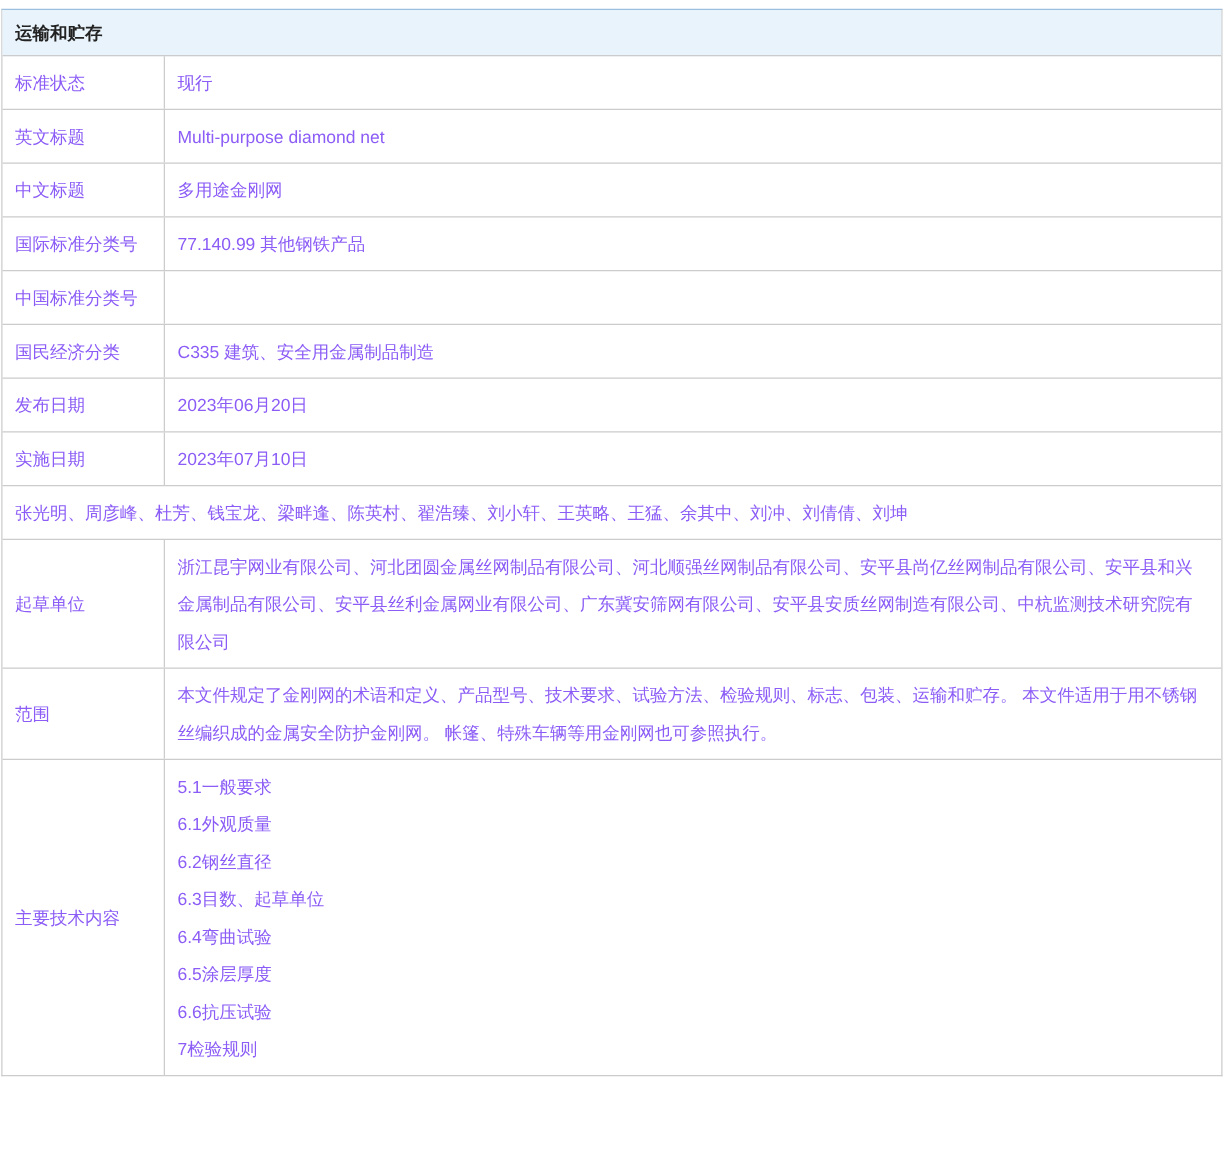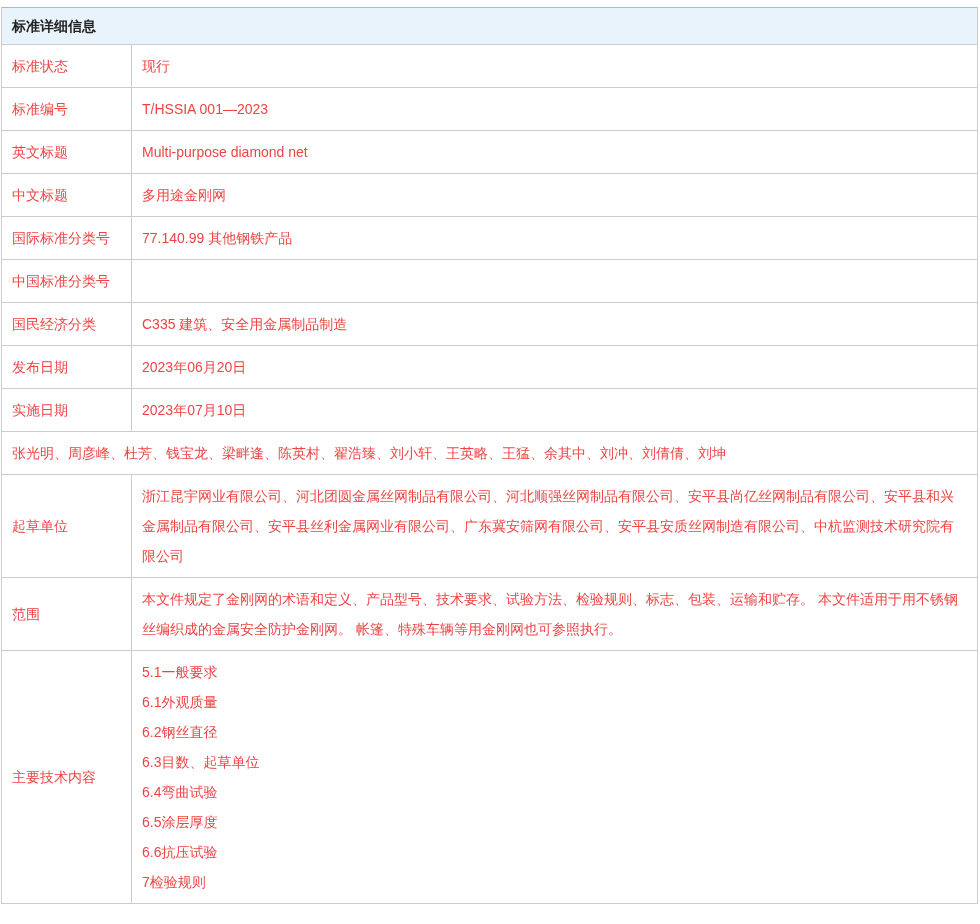--- a/index.html
+++ b/index.html
@@ -31,21 +31,21 @@
   .row {
     display: flex;
     border-bottom: 1px solid #cccccc;
     min-height: 42px;
   }
   .row:last-child {
     border-bottom: none;
   }
   .cell {
     font-size: 14px;
-    color: #ef4444;
+    color: #8b5cf6;
     box-sizing: border-box;
   }
   .label-cell {
     flex: 0 0 130px;
     width: 130px;
     border-right: 1px solid #cccccc;
     padding: 0 8px 0 10px;
     display: flex;
     align-items: center;
     line-height: 20px;
@@ -59,32 +59,26 @@
     justify-content: center;
   }
   .value-text, .value-line {
     line-height: 30px;
   }
 </style>
 </head>
 <body>
 
 <div class="table-wrap">
-  <div class="table-header">标准详细信息</div>
+  <div class="table-header">运输和贮存</div>
   <div>
       <div class="row">
         <div class="cell label-cell">标准状态</div>
         <div class="cell value-cell">
           <div class="value-text">现行</div>
-        </div>
-      </div>
-      <div class="row">
-        <div class="cell label-cell">标准编号</div>
-        <div class="cell value-cell">
-          <div class="value-text">T/HSSIA 001—2023</div>
         </div>
       </div>
       <div class="row">
         <div class="cell label-cell">英文标题</div>
         <div class="cell value-cell">
           <div class="value-text">Multi-purpose diamond net</div>
         </div>
       </div>
       <div class="row">
         <div class="cell label-cell">中文标题</div>

